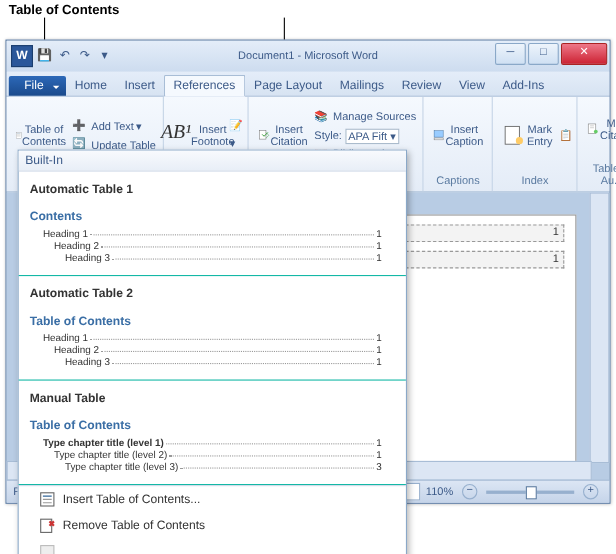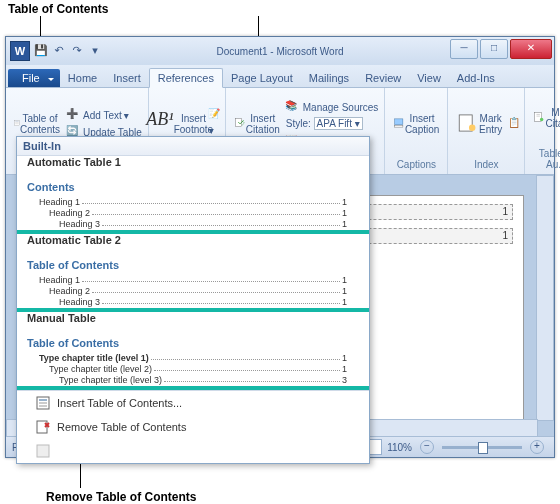--- a/index.html
+++ b/index.html
@@ -26,22 +26,22 @@
 .bigbtn{display:flex;flex-direction:row;align-items:center;justify-content:center;padding:2px 4px;cursor:pointer;width:46px}
 .bigbtn .icon{width:28px;height:28px;margin-bottom:2px}
 .bigbtn .lbl{font-size:10px;text-align:center;line-height:11px;color:#3c5a88}
 .smallbtn{display:flex;align-items:center;font-size:10px;color:#3c5a88;padding:1px 2px;cursor:pointer;white-space:nowrap}
 .smallbtn .sicon{width:14px;height:14px;margin-right:3px;display:inline-block}
 .vstack{display:flex;flex-direction:column;justify-content:center;gap:1px}
 .doc-area{position:absolute;top:138px;left:0;right:0;bottom:20px;background:#b8cce4;overflow:hidden}
 .page{position:absolute;right:30px;top:20px;width:200px;height:260px;background:#fff;border:1px solid #999}
 .page .line{height:14px;margin:8px 10px;border:1px dashed #999;background:#f3f3f3;text-align:right;padding-right:4px;font-size:10px;line-height:14px}
 .dropdown{position:absolute;left:16px;top:136px;width:352px;background:#fff;border:1px solid #8aa8c8;box-shadow:2px 2px 6px rgba(0,0,0,.3);z-index:5}
-.dd-header{background:linear-gradient(#f8fafd,#e8eef7);padding:3px 6px;font-size:11px;color:#3c5a88;font-weight:bold;border-bottom:1px solid #d0dae8}
-.dd-section{padding:0 10px;border-bottom:4px solid #14b8a6}
+.dd-header{background:linear-gradient(#f8fafd,#e8eef7);padding:3px 6px;font-size:11px;color:#3c5a88;font-weight:normal;border-bottom:1px solid #d0dae8}
+.dd-section{padding:10px 10px;border-bottom:1px solid #14b8a6}
 .dd-title{font-weight:bold;font-size:11px;margin-bottom:3px}
 .dd-toctitle{color:#3a6ea5;font-weight:bold;font-size:11px;margin:4px 0}
 .dd-entry{display:flex;font-size:9px;color:#333;margin:1px 12px}
 .dd-entry .t{flex:0 0 auto}
 .dd-entry .dots{flex:1;border-bottom:1px dotted #999;margin:0 2px 2px;height:6px}
 .dd-entry .p{flex:0 0 auto}
 .dd-menu{border-top:1px solid #d0dae8}
 .dd-item{display:flex;align-items:center;padding:4px 18px;font-size:11px;color:#333;cursor:pointer}
 .dd-item.disabled{color:#999;cursor:default}
 .dd-item .sicon{width:16px;height:16px;margin-right:6px}

